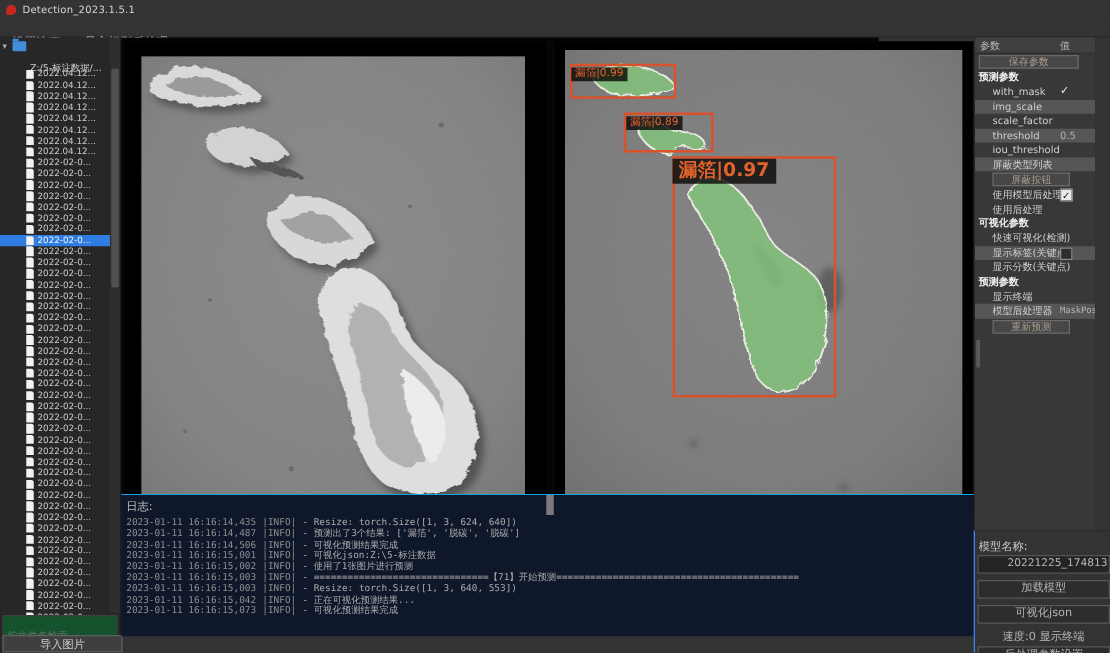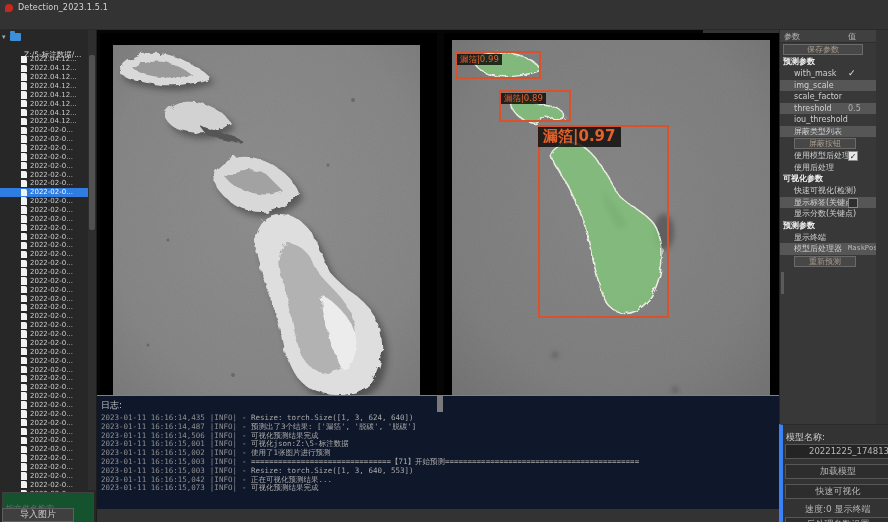--- a/index.html
+++ b/index.html
@@ -23,21 +23,21 @@
   .file-list { position:absolute; left:0; top:25px; width:88px; height:446px; overflow:hidden; }
   .f-item { height:8.86px; display:flex; align-items:center; padding-left:21px; }
   .f-item.selected { background:#2f7de1; }
   .f-icon { width:6px; height:7.4px; background:#f2f2f2; border-radius:0 2px 0 0; margin-right:3px; flex:none; }
   .f-label { font-size:7px; color:#c9c9c9; white-space:nowrap; }
   .f-item.selected .f-label { color:#eef4fb; }
   .sb-track { position:absolute; left:88px; top:0; width:8px; height:460px; background:#2e2e2e; }
   .sb-thumb { position:absolute; left:1px; top:25px; width:6px; height:175px; background:#515151; border-radius:2px; }
   .f-search { position:absolute; left:2px; top:462px; width:92px; height:14px; background:#14532d; border:1px solid #3f3f3f; color:#bbbbbb; font-size:8px; padding:15px 3px; font-family:"DejaVu Sans",sans-serif; }
   .f-search::placeholder { color:#6f6f6f; }
-  .import-btn { position:absolute; left:2px; top:478px; width:72px; height:14px; background:#3f3f3f; border:1px solid #5f5f5f; color:#cccccc; font-size:9px; line-height:11px; text-align:center; font-family:Liberation Mono, monospace; }
+  .import-btn { position:absolute; left:2px; top:478px; width:96px; height:14px; background:#3f3f3f; border:1px solid #5f5f5f; color:#cccccc; font-size:9px; line-height:11px; text-align:center; font-family:Liberation Sans, sans-serif; }
 
   
   .viewer-area { position:absolute; left:97px; top:30px; width:606px; height:378px; background:#050505; }
   .img-panel { position:absolute; background:#000; }
   .left-panel  { left:3px; top:3px; width:337px; height:375px; }
   .right-panel { left:347px; top:3px; width:335px; height:375px; }
   .left-image  { position:absolute; left:13px; top:12px; width:307px; height:355px; }
   .right-image { position:absolute; left:8px;  top:7px;  width:318px; height:360px; }
   .left-image svg, .right-image svg { position:absolute; left:0; top:0; }
   .splitter { position:absolute; left:340px; top:366px; width:6px; height:16px; background:#7a7a7a; z-index:5; }
@@ -70,21 +70,21 @@
   .v-check { color:#e8e8e8; font-size:9px; }
   .v-box { width:10px; height:10px; margin-top:1px; background:#2e2e2e; border:1px solid #8a8a8a; font-size:8px; line-height:9px; text-align:center; display:block; }
   .v-box.v-on { background:#e8e8e8; color:#1a1a1a; }
   .v-mono { font-family:"DejaVu Sans Mono",monospace; font-size:7px; color:#b8b8b8; }
   .p-btn { position:absolute; top:1px; height:11px; background:#474747; border:1px solid #6a6a6a; color:#aa9c8e; font-size:8px; line-height:9px; text-align:center; }
   .p-btn.b-wide { left:3px; width:80px; }
   .p-btn.b-mid { left:14px; width:62px; }
   .p-scroll { position:absolute; left:1px; top:242px; width:3px; height:22px; background:#5a5a5a; }
 
   
-  .model-section { position:absolute; left:779px; top:424px; width:109px; height:98px; background:#333333; border-left:4px solid #3b82f6; border-top:1px solid #2a2a2a; }
+  .model-section { position:absolute; left:779px; top:424px; width:109px; height:98px; background:#333333; border-left:1px solid #3b82f6; border-top:1px solid #2a2a2a; }
   .model-label { position:absolute; left:3px; top:6px; font-size:9px; color:#cccccc; }
   .model-name { position:absolute; left:2px; top:19px; width:106px; height:15px; background:#242424; border:1px solid #555555; color:#b8b8b8; font-size:8.5px; line-height:13px; text-align:right; padding-right:1px; overflow:hidden; white-space:nowrap; }
   .m-btn { position:absolute; left:2px; width:106px; height:15px; background:#2d2d2d; border:1px solid #585858; color:#b5b5b5; font-size:9px; line-height:13px; text-align:center; font-family:"DejaVu Sans",sans-serif; }
   .btn-load { top:39px; } .btn-predict-all { top:59px; }
   .speed-text { position:absolute; left:22px; top:78px; font-size:9px; color:#b5b5b5; white-space:nowrap; }
   .btn-partial { top:92px; }
 </style>
 </head>
 <body>
 
@@ -628,16 +628,16 @@
 
     </div>
 
   <div class="p-scroll"></div>
 </div>
 
 <div class="model-section">
   <div class="model-label">模型名称:</div>
   <div class="model-name">20221225_174813</div>
   <button class="m-btn btn-load">加载模型</button>
-  <button class="m-btn btn-predict-all">快速可视化</button>
+  <button class="m-btn btn-predict-all">可视化json</button>
   <div class="speed-text">速度:0 显示终端</div>
   <button class="m-btn btn-partial">后处理参数设置</button>
 </div>
 
 </body></html>

